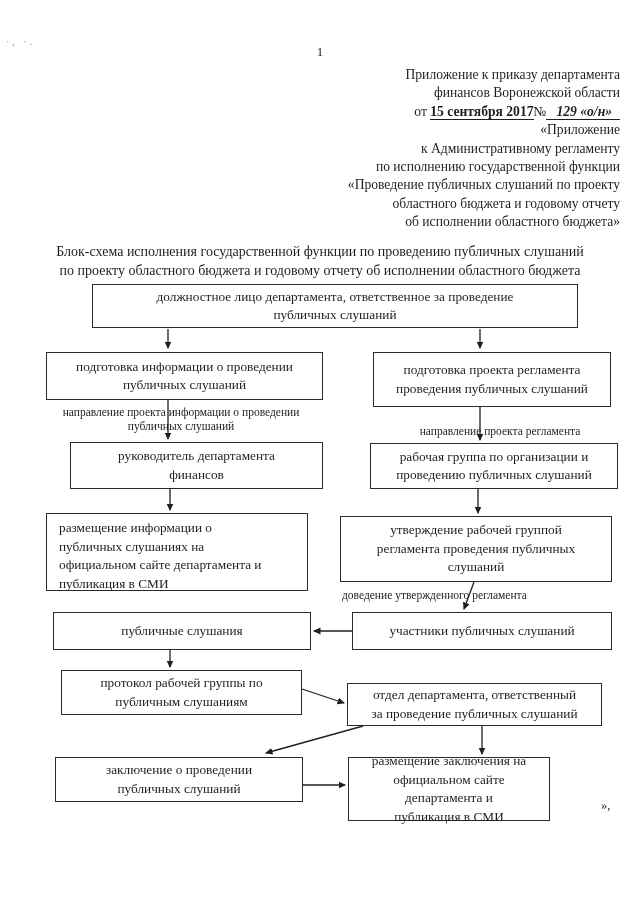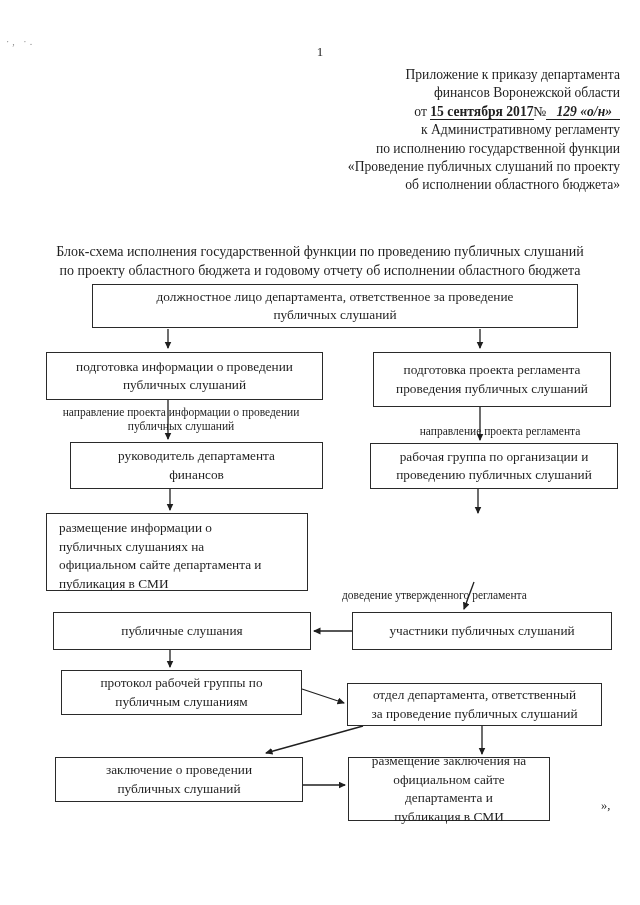--- a/index.html
+++ b/index.html
@@ -38,23 +38,25 @@
   <div class="abs corner-marks">·, ·.</div>
 
   <div class="abs page-number">1</div>
 
   <div class="abs order-ref">
     <div>Приложение к приказу департамента</div>
     <div>финансов Воронежской области</div>
     <div>
       <span>от</span><span> </span><span class="u b">15 сентября 2017</span><span>№</span><span class="u b num-val">129 «о/н»</span>
     </div>
+    <div>«Приложение</div>
     <div>к Административному регламенту</div>
     <div>по исполнению государственной функции</div>
     <div>«Проведение публичных слушаний по проекту</div>
+    <div>областного бюджета и годовому отчету</div>
     <div>об исполнении областного бюджета»</div>
   </div>
 
   <div class="abs doc-title">
     <div>Блок-схема исполнения государственной функции по проведению публичных слушаний</div>
     <div>по проекту областного бюджета и годовому отчету об исполнении областного бюджета</div>
   </div>
 
   <svg class="abs arrows" width="640" height="905" viewBox="0 0 640 905">
     <defs>
@@ -97,20 +99,23 @@
 финансов</div>
 
   <div class="node" style="left:370px; top:443px; width:248px; height:46px;">рабочая группа по организации и
 проведению публичных слушаний</div>
 
   <div class="node left-align" style="left:46px; top:513px; width:262px; height:78px;">размещение информации о
 публичных слушаниях на
 официальном сайте департамента и
 публикация в СМИ</div>
 
+  <div class="node" style="left:340px; top:516px; width:272px; height:66px;">утверждение рабочей  группой
+регламента проведения публичных
+слушаний</div>
 
   <div class="elabel" style="left:342px; top:588px; width:240px;">доведение утвержденного регламента</div>
 
   <div class="node" style="left:53px; top:612px; width:258px; height:38px;">публичные слушания</div>
 
   <div class="node" style="left:352px; top:612px; width:260px; height:38px;">участники публичных слушаний</div>
 
   <div class="node" style="left:61px; top:670px; width:241px; height:45px;">протокол рабочей группы по
 публичным слушаниям</div>
 

